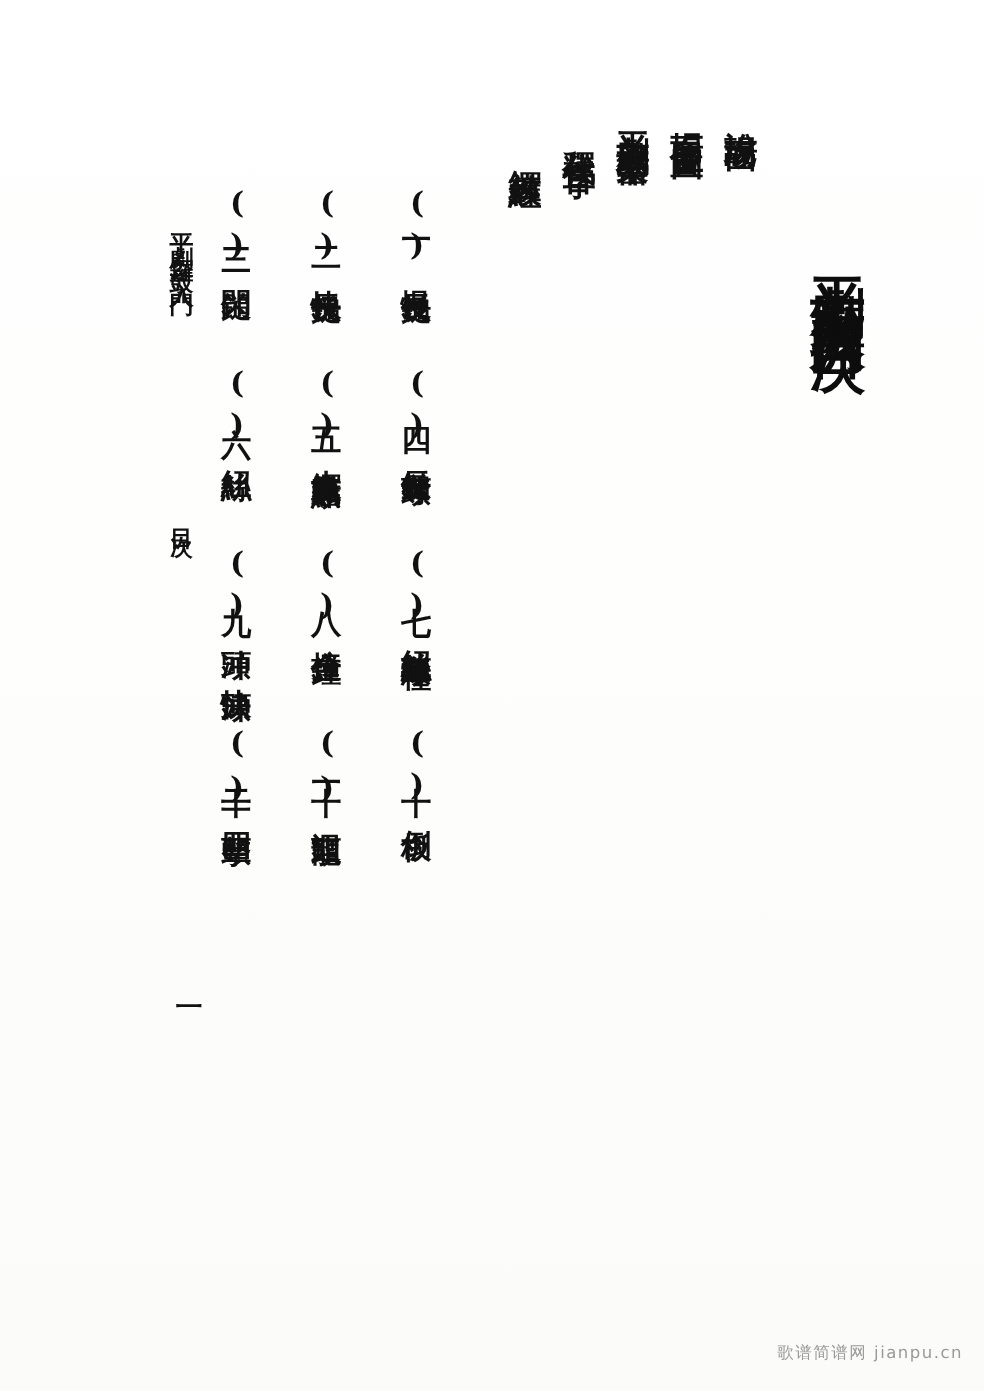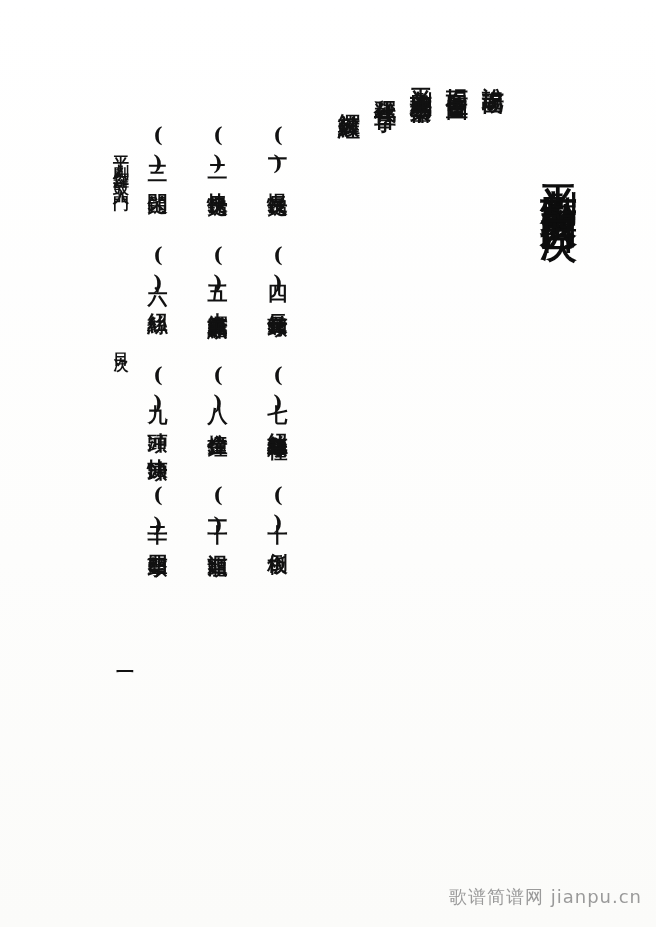--- a/index.html
+++ b/index.html
@@ -122,21 +122,21 @@
     font-weight: 700;
     color: #111;
   }
 
   
   .watermark {
     position: absolute;
     bottom: 18px;
     right: 14px;
     font-family: "DejaVu Sans", "Liberation Sans", sans-serif;
-    font-size: 18px;
+    font-size: 11px;
     color: #9a9a9a;
     letter-spacing: 1px;
   }
 </style>
 </head>
 <body>
 
 <div class="page">
   <div class="paper-tint"></div>
 

